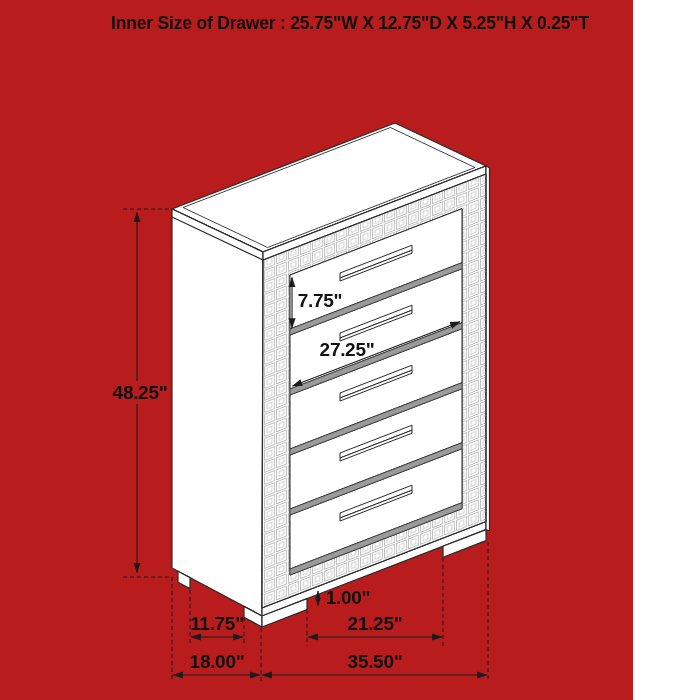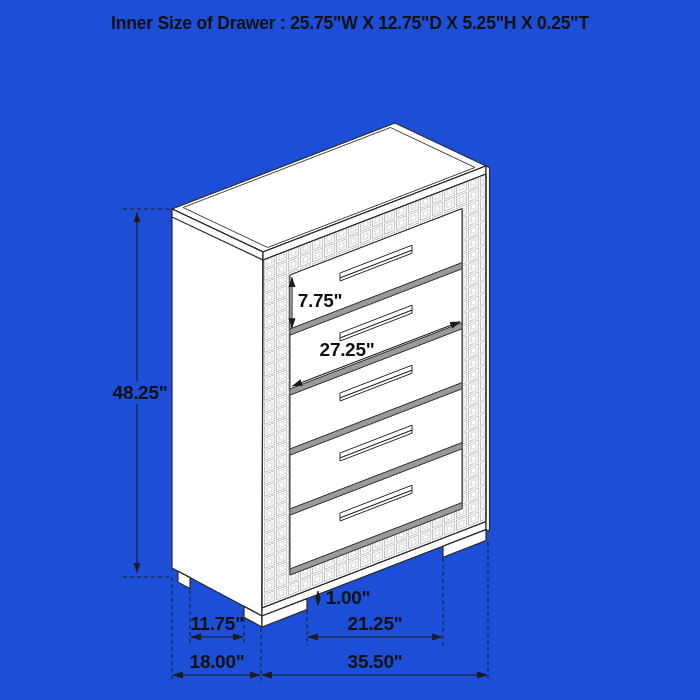--- a/index.html
+++ b/index.html
@@ -1,16 +1,16 @@
 <!DOCTYPE html>
 <html><head>
 <meta charset="utf-8">
 <style>
   html,body{margin:0;padding:0;background:#ffffff;}
-  .page{position:relative;width:700px;height:700px;background:#1d4ed8;overflow:hidden;
+  .page{position:relative;width:633px;height:700px;background:#b91c1c;overflow:hidden;
         font-family:"Liberation Sans", sans-serif;}
   svg text{font-family:"Liberation Sans", sans-serif;font-weight:bold;fill:#111111;}
   .dim-label{font-size:19px;letter-spacing:-0.3px;}
   .title-label{font-size:17.5px;letter-spacing:-0.2px;}
 </style>
 </head>
 <body>
 
 <div class="page">
 <svg width="700" height="700" viewBox="0 0 700 700">

